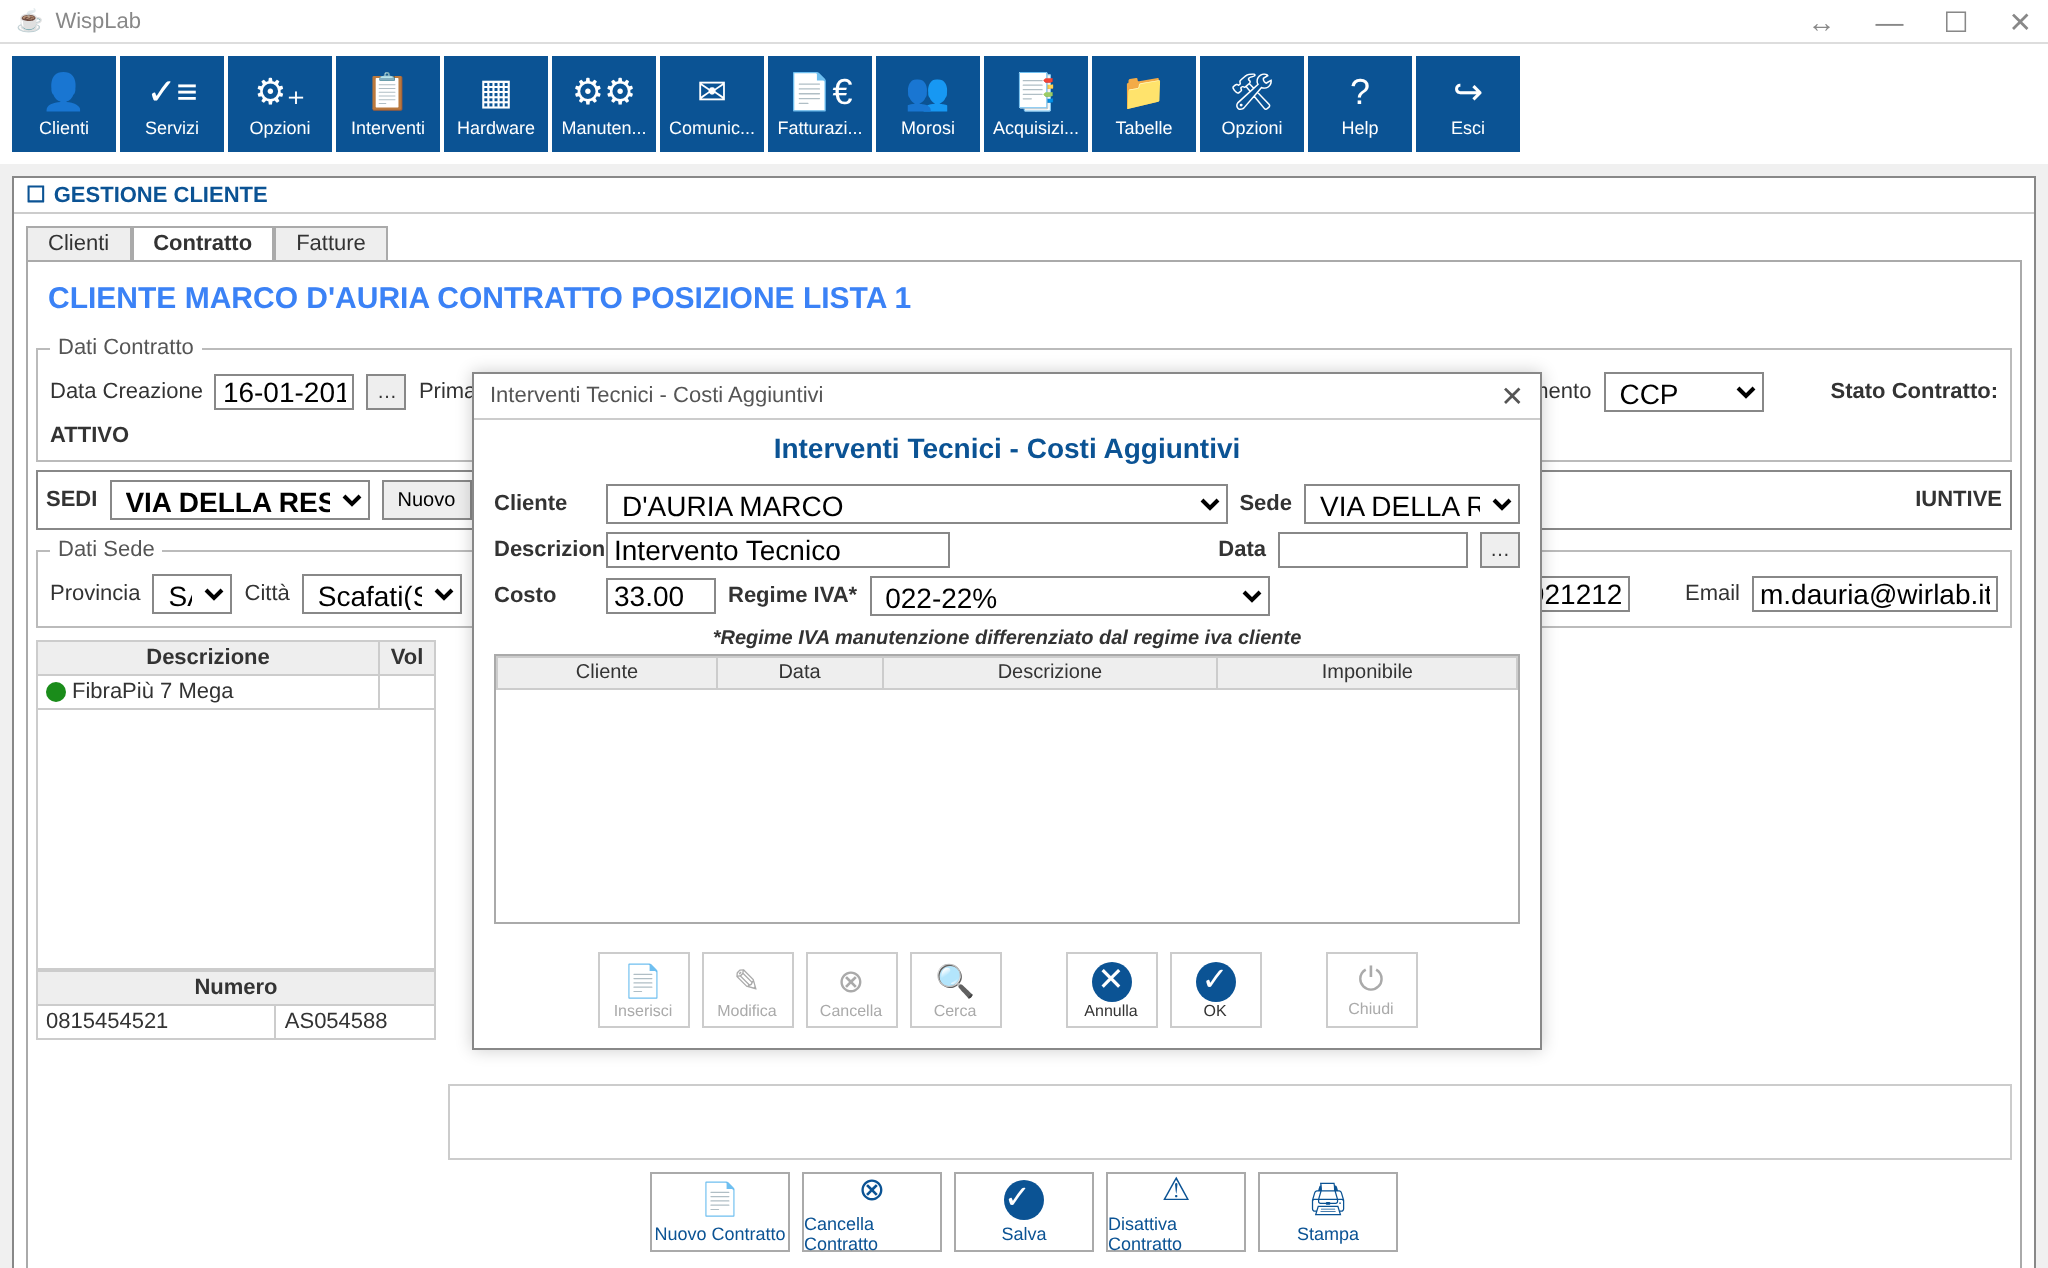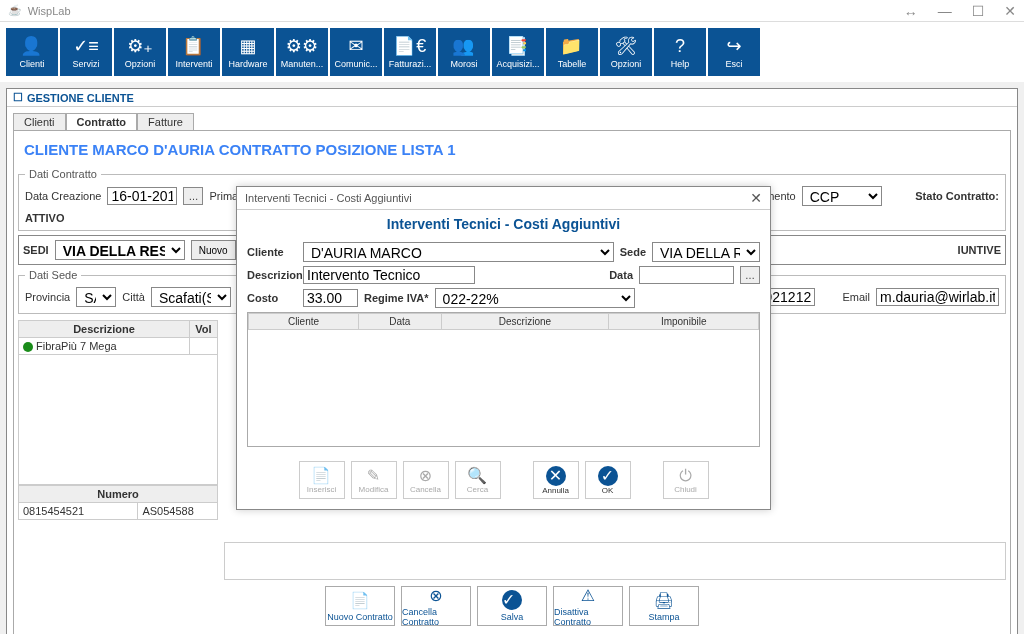--- a/index.html
+++ b/index.html
@@ -275,20 +275,21 @@
       <span class="lbl" style="font-weight:bold">Data</span>
       <input type="text" style="width: 95px;" value="">
       <span class="small-btn">…</span>
     </div>
     <div class="row">
       <span class="lbl" style="width:50px;font-weight:bold">Costo</span>
       <input type="text" style="width: 55px;" value="33.00">
       <span class="lbl" style="font-weight:bold">Regime IVA*</span>
       <select style="width:200px"><option>022-22%</option></select>
     </div>
+    <div class="note">*Regime IVA manutenzione differenziato dal regime iva cliente</div>
     <div class="modal-table-wrap">
       <table class="table">
         <tbody>
             <tr>
           <th>Cliente</th>
           <th>Data</th>
           <th>Descrizione</th>
           <th>Imponibile</th>
         </tr>
       </tbody>

